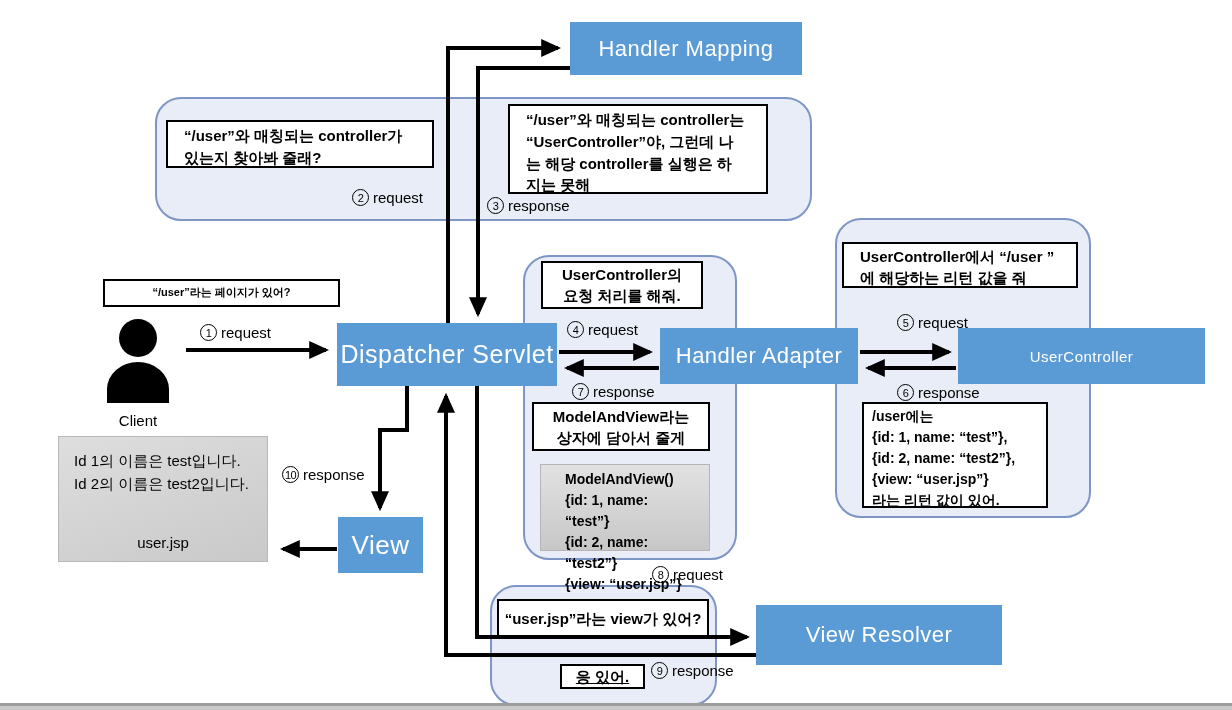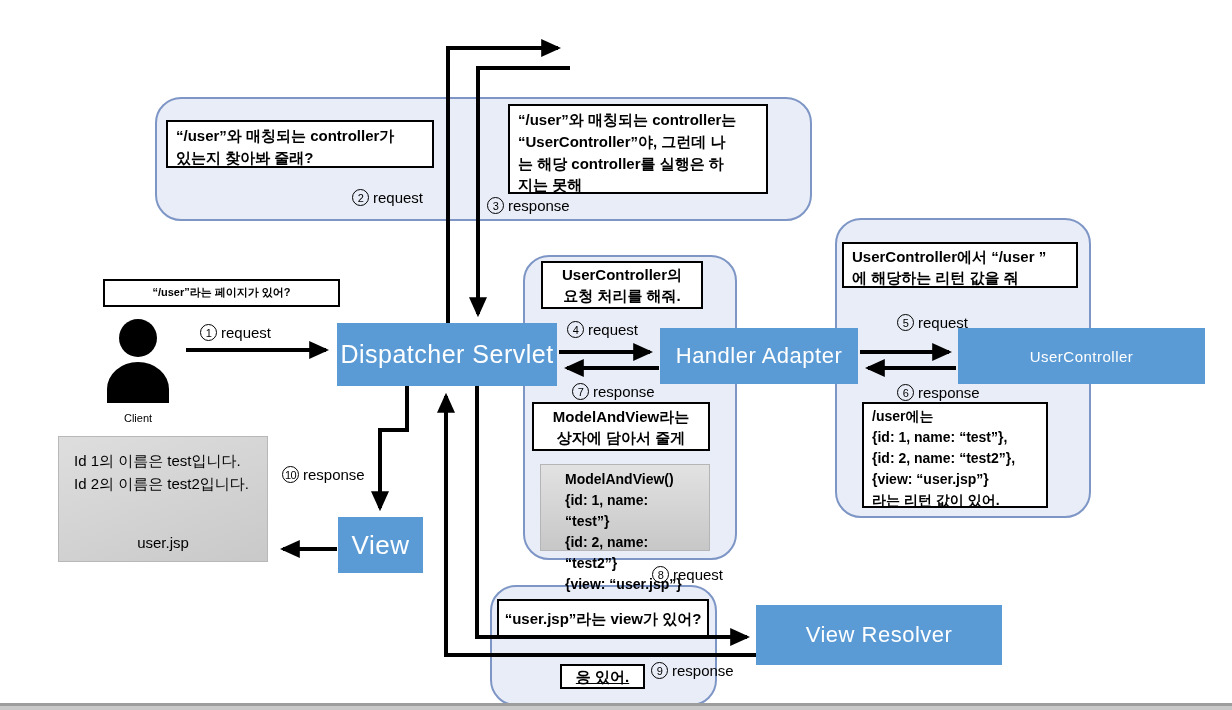--- a/index.html
+++ b/index.html
@@ -24,21 +24,21 @@
     position:absolute;background:#E9EDF7;border:2px solid #7E96C6;border-radius:26px;
   }
   #bubble1{left:155px;top:97px;width:653px;height:120px;}
   #bubble2{left:523px;top:255px;width:210px;height:301px;}
   #bubble3{left:835px;top:218px;width:252px;height:296px;}
   #bubble4{left:490px;top:585px;width:223px;height:117px;}
   
   .wbox{
     position:absolute;background:#fff;border:2px solid #000;color:#000;
     font-weight:bold;font-size:15px;line-height:1.45;white-space:pre-line;
-    padding:3px 8px;box-sizing:border-box;
+    padding:3px 16px;box-sizing:border-box;
   }
   .wbox.center{display:flex;align-items:center;justify-content:center;text-align:center;padding:0 4px;}
   #boxA{left:166px;top:120px;width:268px;height:48px;}
   #boxB{left:508px;top:104px;width:260px;height:90px;}
   #boxClient{left:103px;top:279px;width:237px;height:28px;font-size:11px;}
   #boxC{left:541px;top:261px;width:162px;height:48px;line-height:1.4;}
   #boxD{left:532px;top:402px;width:178px;height:49px;line-height:1.4;}
   #boxF{left:842px;top:242px;width:236px;height:46px;line-height:1.4;padding-top:2px;}
   #boxI{left:497px;top:599px;width:212px;height:40px;}
   #boxJ{left:560px;top:664px;width:85px;height:25px;text-decoration:underline;}
@@ -63,38 +63,39 @@
     display:inline-flex;align-items:center;justify-content:center;
     width:17px;height:17px;border:1.5px solid #000;border-radius:50%;
     font-size:11px;letter-spacing:-0.5px;margin-right:4px;box-sizing:border-box;background:transparent;
   }
   #l1{left:200px;top:324px;} #l2{left:352px;top:189px;} #l3{left:487px;top:197px;}
   #l4{left:567px;top:321px;} #l5{left:897px;top:314px;} #l6{left:897px;top:384px;}
   #l7{left:572px;top:383px;} #l8{left:652px;top:566px;} #l9{left:651px;top:662px;}
   #l10{left:282px;top:466px;}
   
   #client-icon{position:absolute;left:105px;top:318px;}
-  #client-label{position:absolute;left:95px;top:412px;width:86px;text-align:center;font-size:11px;color:#000;}
+  #client-label{position:absolute;left:95px;top:412px;width:86px;text-align:center;font-size:15px;color:#000;}
   
   svg.arrows{position:absolute;left:0;top:0;pointer-events:none;}
   
   .bottom-bar{position:absolute;left:0;bottom:0;width:100%;height:7px;}
   .bottom-bar .d{height:3px;background:#9d9d9d;}
   .bottom-bar .l{height:4px;background:#c9c9c9;}
 </style>
 </head>
 <body>
 
 <div class="canvas">
 
   <div class="bubble" id="bubble1"></div>
   <div class="bubble" id="bubble2"></div>
   <div class="bubble" id="bubble3"></div>
   <div class="bubble" id="bubble4"></div>
 
+  <div class="node" id="node-hm">Handler Mapping</div>
   <div class="node" id="node-ds">Dispatcher Servlet</div>
   <div class="node" id="node-ha">Handler Adapter</div>
   <div class="node" id="node-uc">UserController</div>
   <div class="node" id="node-vw">View</div>
   <div class="node" id="node-vr">View Resolver</div>
 
   <svg id="client-icon" width="66" height="85" viewBox="0 0 66 85">
     <circle cx="33" cy="20" r="19" fill="#000"></circle>
     <path d="M2,85 v-14 a31,27 0 0 1 62,0 v14 z" fill="#000"></path>
   </svg>

